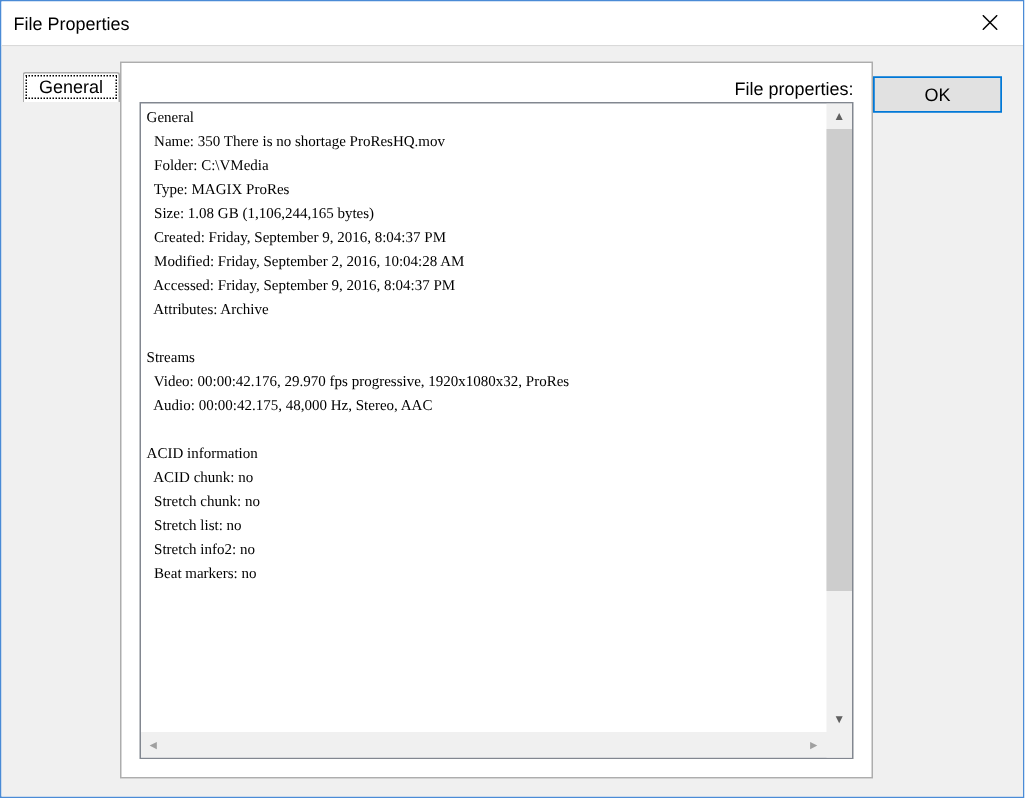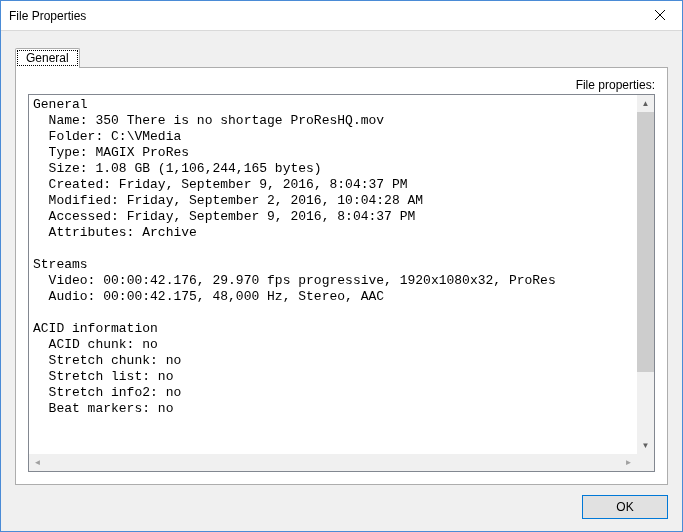--- a/index.html
+++ b/index.html
@@ -35,21 +35,21 @@
   .titlebar .close {
     width: 45px; height: 30px;
     display: flex; align-items: center; justify-content: center;
     cursor: default;
   }
   .titlebar .close svg { width: 10px; height: 10px; }
   .client {
     flex: 1;
     padding: 10px 14px 12px 14px;
     display: flex;
-    flex-direction: column;
+    flex-direction: row;
     background: #f0f0f0;
   }
   .tabstrip {
     display: flex;
     align-items: flex-end;
     height: 22px;
     margin-top: 4px;
   }
   .tab {
     border: 1px solid #adadad;
@@ -88,22 +88,22 @@
   }
   .props-scroll {
     flex: 1;
     overflow: hidden;
     position: relative;
     display: flex;
   }
   .props-text {
     flex: 1;
     padding: 2px 4px;
-    font-family: Liberation Mono, monospace;
-    font-size: 13px;
+    font-family: Liberation Serif, serif;
+    font-size: 10px;
     line-height: 16px;
     white-space: pre;
     color: #000;
     overflow: hidden;
   }
   .vscroll {
     width: 17px;
     background: #f0f0f0;
     display: flex;
     flex-direction: column;

